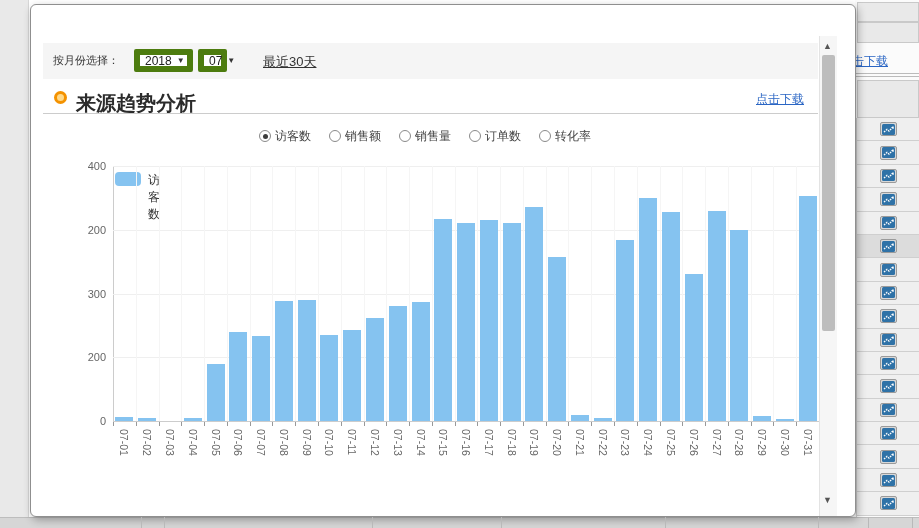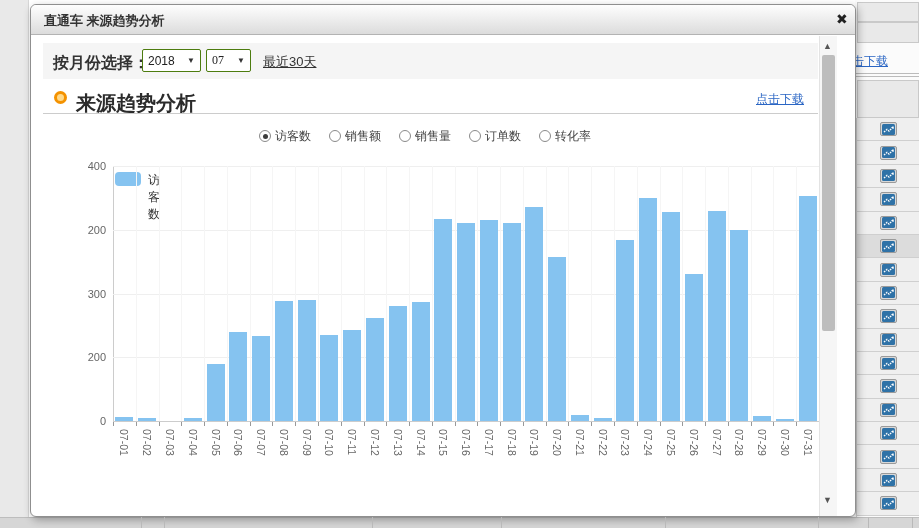--- a/index.html
+++ b/index.html
@@ -33,25 +33,25 @@
   #modal-close { left:805px; top:6px; font-size:14px; font-weight:bold; color:#222; cursor:pointer; }
 
   
   #vscroll { left:788px; top:31px; width:18px; height:481px; background:#f6f6f6; border-left:1px solid #e3e3e3; }
   #vscroll-up   { left:792px; top:36px; font-size:9px; color:#555; }
   #vscroll-down { left:792px; top:490px; font-size:9px; color:#555; }
   #vscroll-thumb { left:790.5px; top:50px; width:13px; height:276px; background:#bdbdbd; border-radius:2px; }
 
   
   #filterbar { left:12px; top:38px; width:775px; height:36px; background:#f5f5f5; }
-  #filter-label { left:22px; top:48px; font-size:16px; color:#333;font-weight:bold; }
+  #filter-label { left:22px; top:48px; font-size:11px; color:#333; }
   .sel { position:absolute; top:44px; height:23px; font-size:12px; color:#222; background:#fff;
-         border:1px solid #4d7c0f; border-radius:2px; display:flex; align-items:center; justify-content:space-between; padding:0 5px;margin-left:8px; }
+         border:6px solid #4d7c0f; border-radius:2px; display:flex; align-items:center; justify-content:space-between; padding:0 5px; }
   #sel-year { left:103px; width:59px; }
-  #sel-month { left:167px; width:45px;font-family:Liberation Serif, serif; }
+  #sel-month { left:167px; width:29px; }
   .sel .car { font-size:8px; color:#333; margin-left:5px; }
   #last30 { left:232px; top:48px; font-size:13px; color:#333; text-decoration:underline; }
 
   
   #sec-icon { left:23px; top:86px; width:13px; height:13px; border:3px solid #f49200; border-radius:50%; background:#ffd98a; }
   #sec-title { left:45px; top:85px; font-size:20px; font-weight:bold; color:#2b2b2b; }
   #sec-download { left:725px; top:86px; font-size:12px; color:#2b66c4; text-decoration:underline; }
   #sec-divider { left:12px; top:108px; width:775px; height:1px; background:#ccc; }
 
   
@@ -242,24 +242,20 @@
           <polygon points="11.5,2.2 11.8,5 9.2,3.4" fill="#fff"></polygon>
         </svg>
       </span>
     </div>
   </div>
 
 <div class="abs" id="left-strip"></div>
 <div class="abs" id="bottom-strip"></div>
 
 <div class="abs" id="modal">
-  <div class="abs" id="titlebar">
-    <div class="abs" id="modal-title">直通车 来源趋势分析</div>
-    <div class="abs" id="modal-close">✖</div>
-  </div>
 
   <div class="abs" id="filterbar"></div>
   <div class="abs" id="filter-label">按月份选择：</div>
   <div class="sel" id="sel-year">
     <span>2018</span>
     <span class="car">▼</span>
   </div>
   <div class="sel" id="sel-month">
     <span>07</span>
     <span class="car">▼</span>

